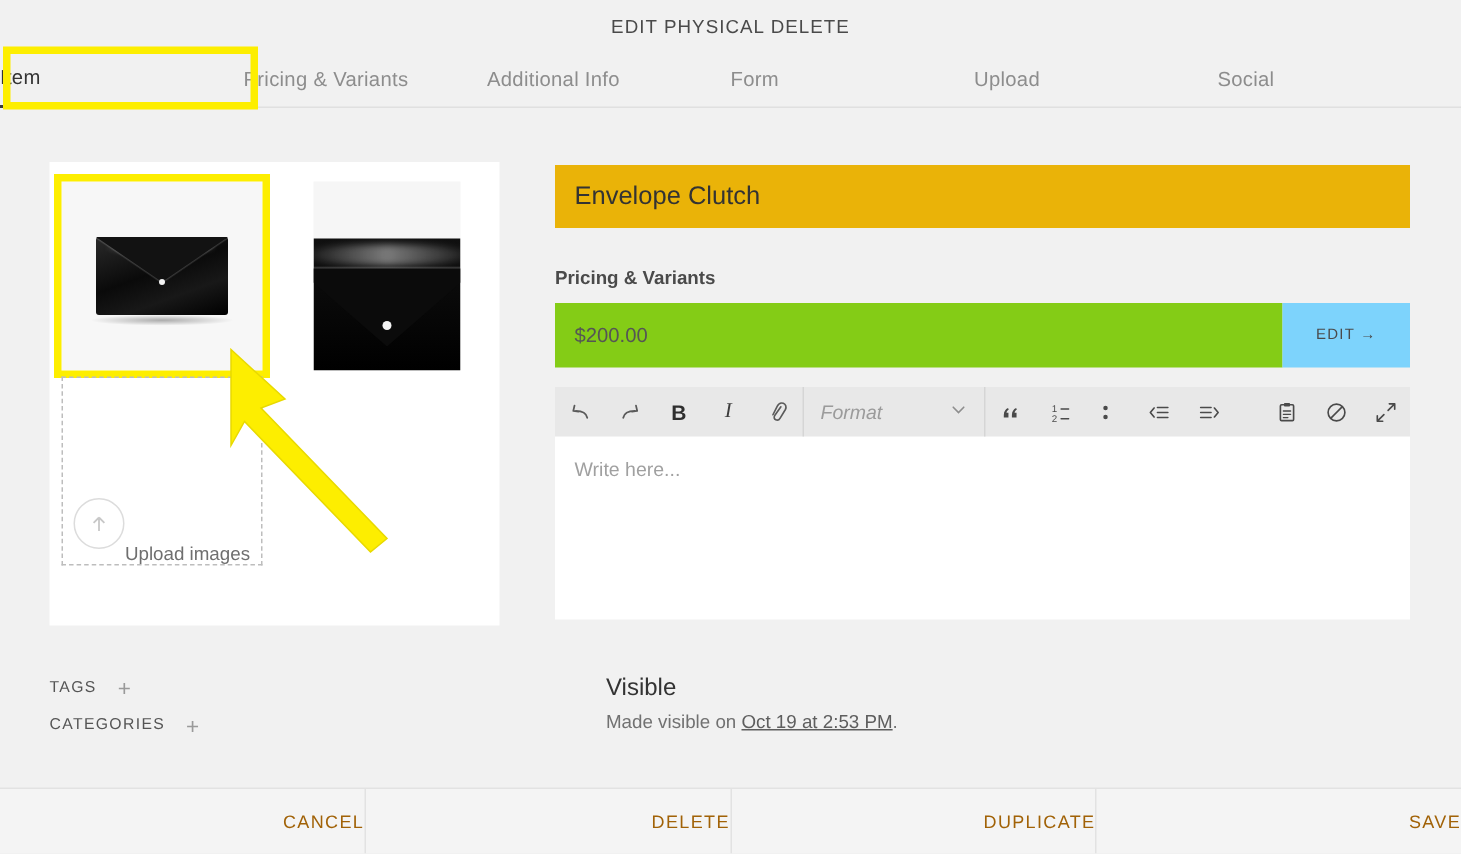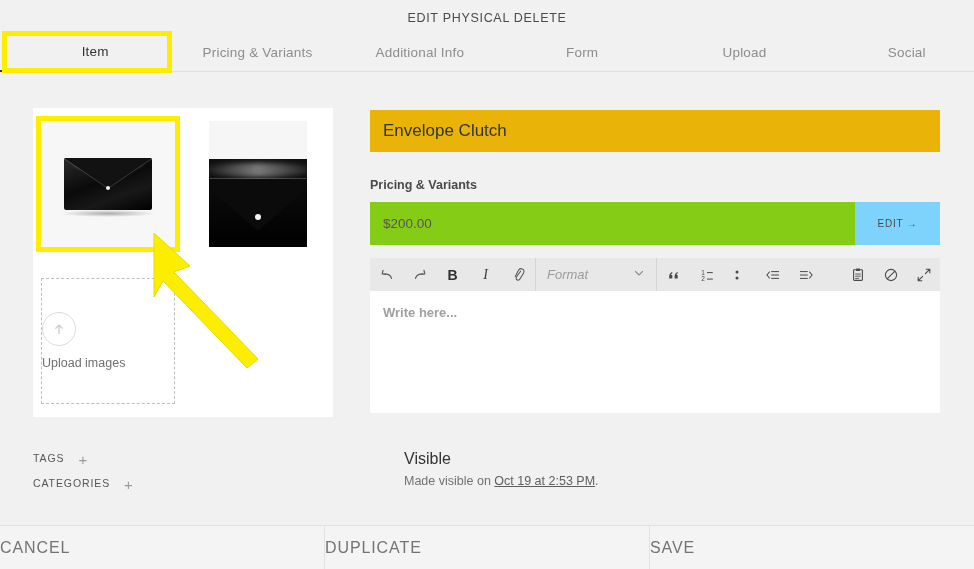--- a/index.html
+++ b/index.html
@@ -42,28 +42,27 @@
     width: 974px;
     height: 40px;
     display: flex;
     border-bottom: 1px solid #e0e0e0;
     box-sizing: border-box;
   }
   .tab {
     flex: 1 1 0;
     display: flex;
     align-items: center;
-    justify-content: center;
+    justify-content: flex-start;
     font-size: 13.5px;
     color: #8d8d8d;
     letter-spacing: 0.2px;
     box-sizing: border-box;
     height: 40px;
     cursor: pointer;
-    padding-left: 28px;
   }
   .tab.active {
     color: #343434;
     border-bottom: 2px solid #3a3a3a;
   }
 
   
   .images-card {
     position: absolute;
     left: 33px;
@@ -196,28 +195,28 @@
     width: 6px;
     height: 6px;
     border-radius: 50%;
     background: #f4f4f4;
   }
 
   
   .dropzone {
     position: absolute;
     left: 8px;
-    top: 170px;
+    top: 143px;
     width: 134px;
     height: 126px;
     border: 1px dashed #bdbdbd;
     box-sizing: border-box;
     display: flex;
-    flex-direction: column;
-    align-items: flex-start;
+    flex-direction: row;
+    align-items: flex-end;
     justify-content: center;
     cursor: pointer;
   }
   .upload-circle {
     width: 32px;
     height: 32px;
     border: 1px solid #dcdcdc;
     border-radius: 50%;
     display: flex;
     align-items: center;
@@ -357,21 +356,20 @@
     cursor: pointer;
   }
   .tb-spacer { flex: 1 1 auto; }
   .editor-body {
     padding: 14px 0 0 13px;
     font-size: 13px;
     color: #a0a0a0;
     cursor: text;
     height: 108px;
     box-sizing: border-box;
-    font-weight: bold;
   }
 
   
   .visible-block {
     position: absolute;
     left: 404px;
     top: 450px;
   }
   .visible-title {
     font-size: 16px;
@@ -397,24 +395,24 @@
     height: 44px;
     background: #f4f4f4;
     border-top: 1px solid #e2e2e2;
     display: flex;
     box-sizing: border-box;
   }
   .bb-btn {
     flex: 1 1 0;
     display: flex;
     align-items: center;
-    justify-content: flex-start;
-    font-size: 16px;
+    justify-content: flex-end;
+    font-size: 12px;
     letter-spacing: 0.9px;
-    color: #737373;
+    color: #a16207;
     border-right: 1px solid #e2e2e2;
     box-sizing: border-box;
     cursor: pointer;
   }
   .bb-btn:last-child { border-right: none; }
 
   
   .anno-box {
     position: absolute;
     border: 5px solid #fdee00;
@@ -619,20 +617,23 @@
     <div class="visible-sub">
       <span>Made visible on </span><span class="visible-date">Oct 19 at 2:53 PM</span><span>.</span>
     </div>
   </div>
 
   <div class="bottombar">
     <div class="bb-btn">
       <span>CANCEL</span>
     </div>
     <div class="bb-btn">
+      <span>DELETE</span>
+    </div>
+    <div class="bb-btn">
       <span>DUPLICATE</span>
     </div>
     <div class="bb-btn">
       <span>SAVE</span>
     </div>
   </div>
 
   <div class="anno-box anno-tab"></div>
   <svg class="anno-arrow" viewBox="0 0 160 150">
     <polygon points="24,13 60,46 44,52 128,139 117,148 33,61 24,77" fill="#fdee00" stroke="#e8d900" stroke-width="1"></polygon>

